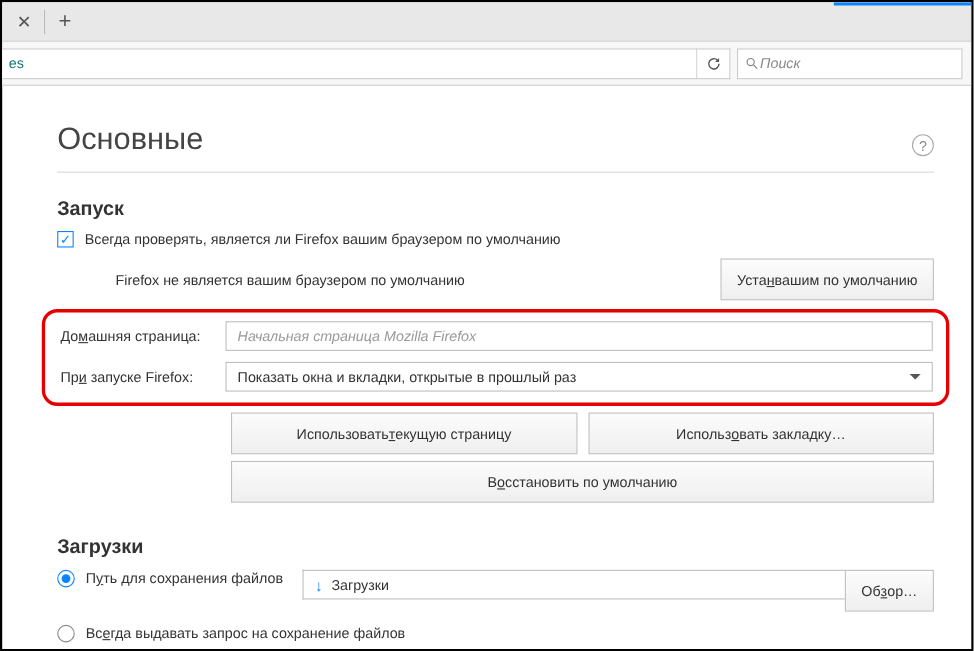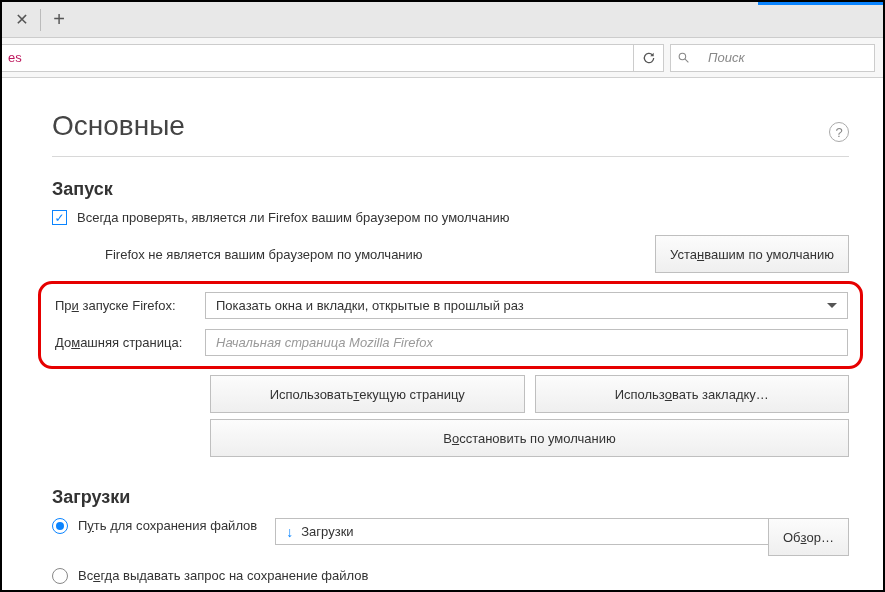--- a/index.html
+++ b/index.html
@@ -56,21 +56,21 @@
     padding: 0 8px 0 0;
   }
   .url-field {
     flex: 1;
     height: 28px;
     border: 1px solid #ccc;
     border-left: none;
     background: #fff;
     padding: 0 6px;
     display: flex; align-items: center;
-    color: #be185d;
+    color: #0f766e;
     white-space: nowrap;
     overflow: hidden;
   }
   .reload-btn {
     width: 30px; height: 28px;
     border: 1px solid #ccc;
     border-left: none;
     background: #fff;
     display: flex; align-items: center; justify-content: center;
     cursor: pointer;
@@ -79,21 +79,21 @@
   .search-field {
     margin-left: 6px;
     height: 28px;
     width: 205px;
     border: 1px solid #ccc;
     background: #fff;
     display: flex; align-items: center;
     padding: 0 6px;
     color: #888;
     font-style: italic;
-    gap: 18px;
+    gap: 1px;
   }
   .search-field svg { width: 13px; height: 13px; flex-shrink: 0; }
   .content {
     padding: 32px 34px 20px 50px;
     position: relative;
   }
   .page-title {
     font-size: 28px;
     font-weight: 400;
     color: #444;
@@ -305,30 +305,30 @@
       <span class="bold">Firefox не является вашим браузером по умолчанию</span>
       <button class="btn">
           <span>Уста</span>
           <span class="label-u">н</span>
           <span>вашим по умолчанию</span>
         </button>
     </div>
 
     <div class="highlight-box">
       <div class="form-row">
+        <span class="form-label"><span>До</span><span class="label-u">м</span><span>ашняя страница:</span></span>
+        <div class="text-input">
+          <span>Начальная страница Mozilla Firefox</span>
+        </div>
+      </div>
+      <div class="form-row">
         <span class="form-label"><span>Пр</span><span class="label-u">и</span><span> запуске Firefox:</span></span>
         <div class="select-box">
           <span>Показать окна и вкладки, открытые в прошлый раз</span>
           <span class="dropdown-arrow"></span>
-        </div>
-      </div>
-      <div class="form-row">
-        <span class="form-label"><span>До</span><span class="label-u">м</span><span>ашняя страница:</span></span>
-        <div class="text-input">
-          <span>Начальная страница Mozilla Firefox</span>
         </div>
       </div>
     </div>
 
     <div class="button-row">
       <button class="btn">
           <span>Использовать </span>
           <span class="label-u">т</span>
           <span>екущую страницу</span>
         </button>

